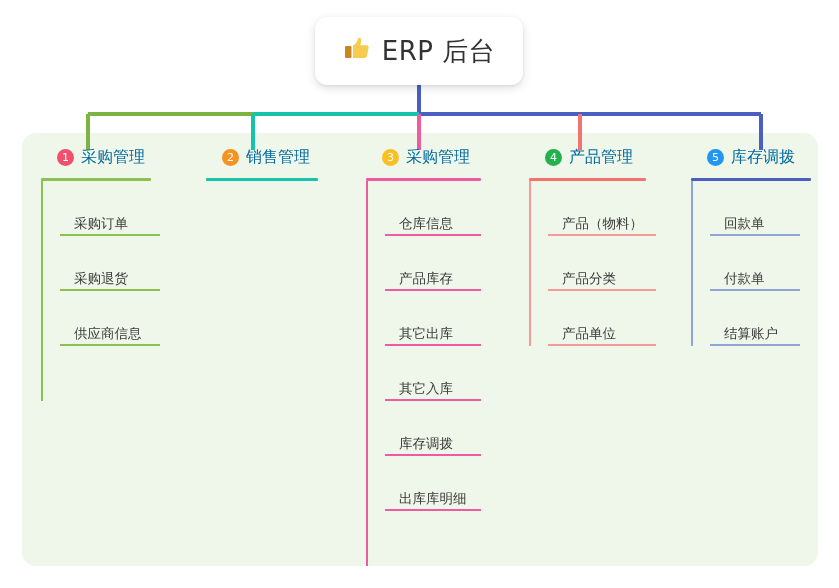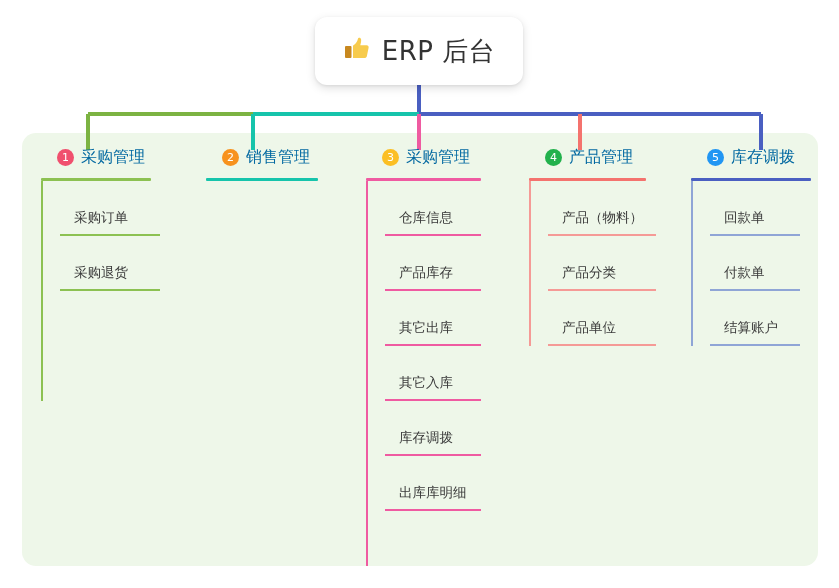--- a/index.html
+++ b/index.html
@@ -115,21 +115,21 @@
     top: 0;
     width: 2px;
   }
   .leaf {
     position: relative;
     height: 55px;
   }
   .leaf-label {
     position: absolute;
     left: 14px;
-    bottom: 9px;
+    bottom: 3px;
     font-size: 13.5px;
     color: #3a3a3a;
     white-space: nowrap;
   }
   .leaf-rule {
     position: absolute;
     left: 0;
     bottom: 0;
     height: 2px;
   }
@@ -176,20 +176,24 @@
         <div class="leaves">
           <div class="spine" style="background: rgb(140, 193, 82); left: 0px; height: 220px;"></div>
           <div class="leaf">
             <span class="leaf-label">采购订单</span>
             <div class="leaf-rule" style="background: rgb(140, 193, 82); width: 100px;"></div>
           </div>
           <div class="leaf">
             <span class="leaf-label">采购退货</span>
             <div class="leaf-rule" style="background: rgb(140, 193, 82); width: 100px;"></div>
           </div>
+          <div class="leaf">
+            <span class="leaf-label">供应商信息</span>
+            <div class="leaf-rule" style="background: rgb(140, 193, 82); width: 100px;"></div>
+          </div>
         </div>
       </div>
       <div class="column" style="left: 206px; width: 145px;">
         <div class="col-head">
           <span class="badge" style="background: rgb(247, 146, 30);">2</span>
           <span class="col-title">销售管理</span>
         </div>
         <div class="head-rule" style="background: rgb(22, 196, 171); width: 112px;"></div>
       </div>
       <div class="column" style="left: 366px; width: 150px;">

